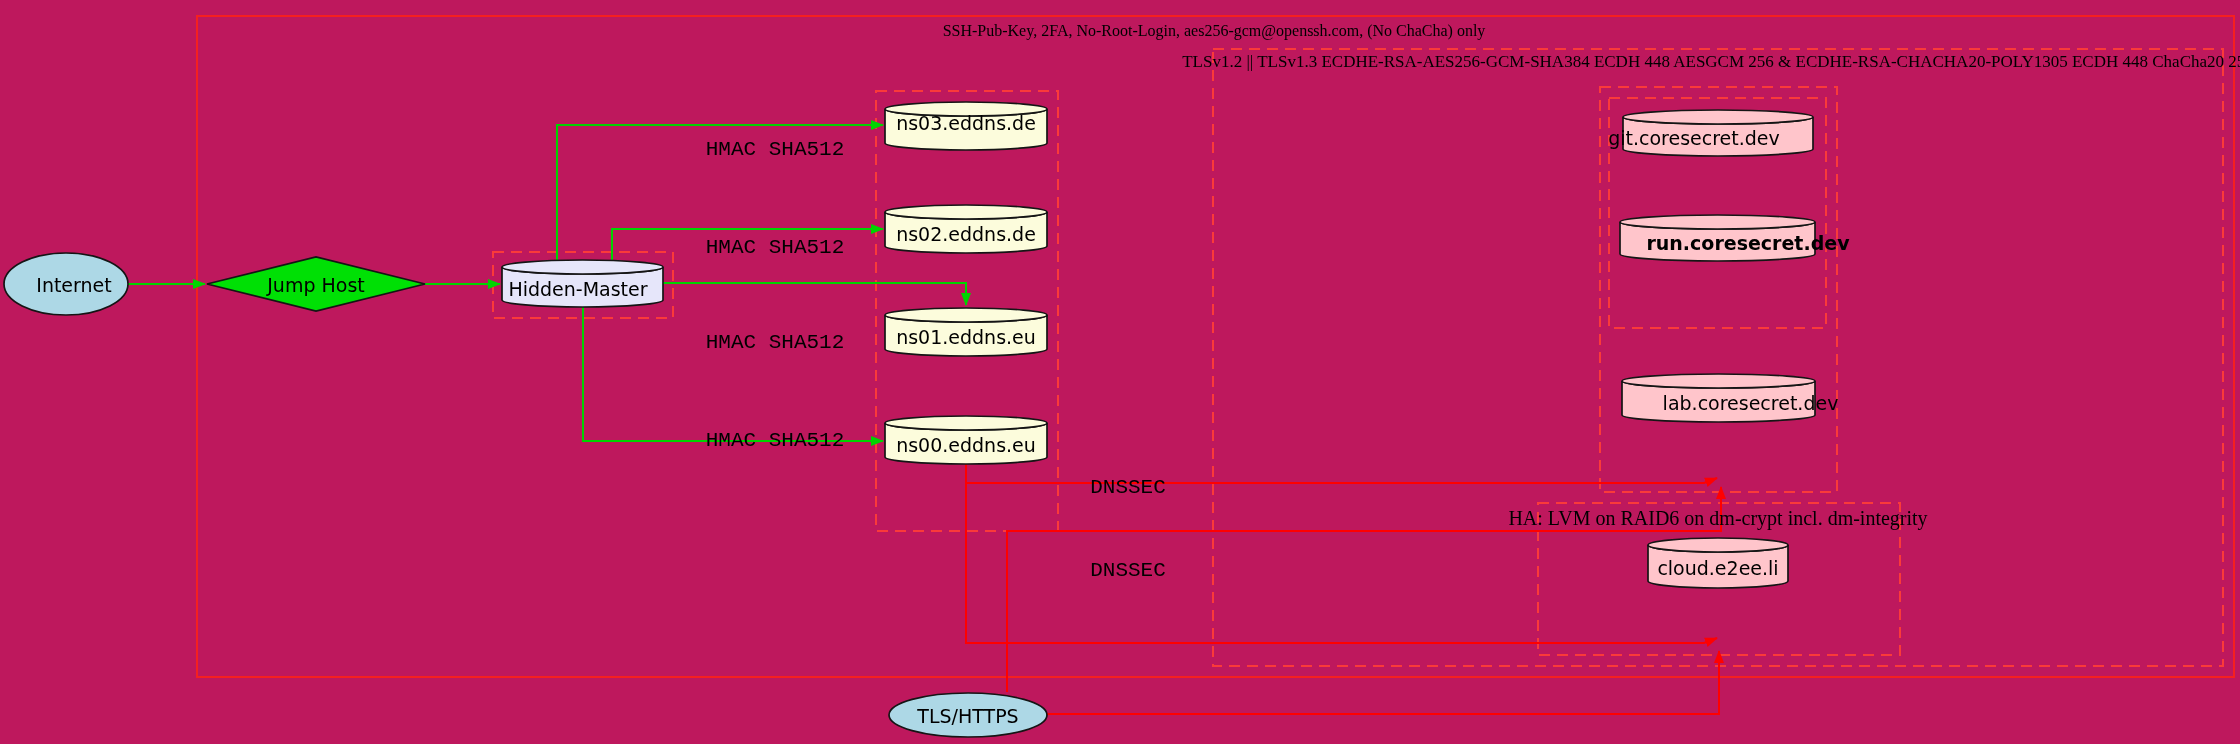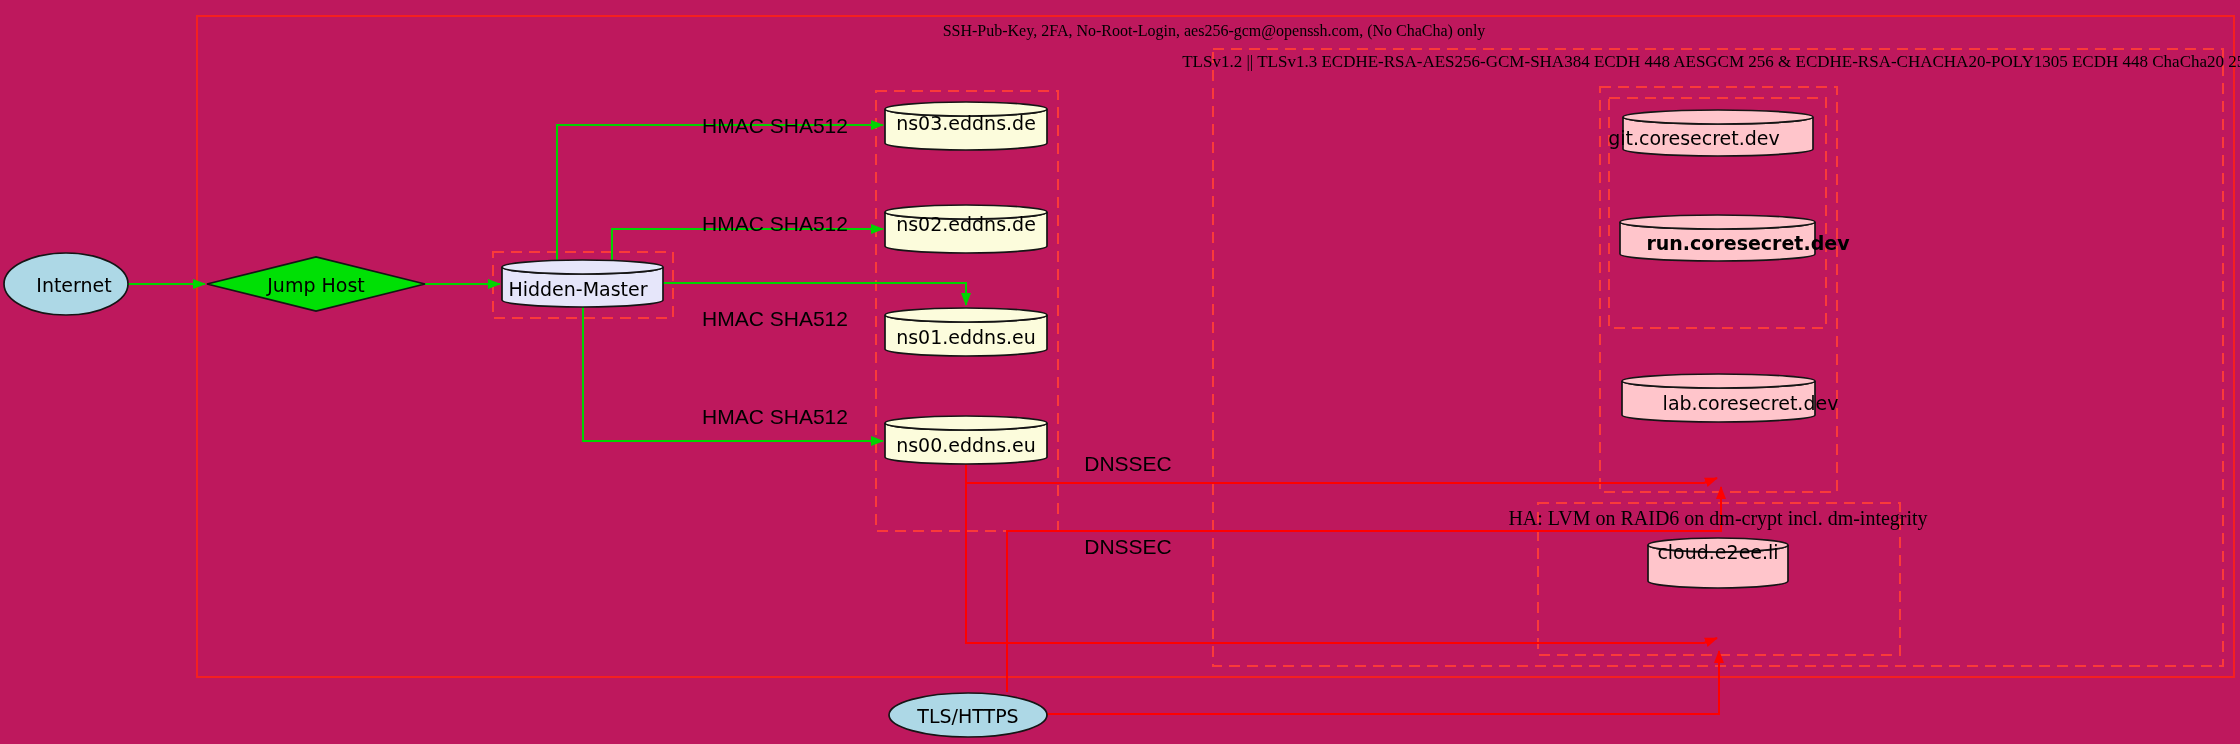--- a/index.html
+++ b/index.html
@@ -2,21 +2,21 @@
 <html><head>
 <meta charset="utf-8">
 <style>
   html,body{margin:0;padding:0;background:#ffffff;}
   #canvas{position:relative;width:2240px;height:744px;background:#be185d;overflow:hidden;
           font-family:"DejaVu Sans", sans-serif;}
   #edges{position:absolute;left:0;top:0;}
   .lbl{position:absolute;transform:translate(-50%,-50%);white-space:nowrap;color:#000;
        line-height:1.1;text-align:center;}
   .node-lbl{font-family:"DejaVu Sans", sans-serif;font-size:19px;}
-  .edge-lbl{font-family:Liberation Sans, sans-serif;font-size:21px;}
+  .edge-lbl{font-family:Liberation Mono, monospace;font-size:21px;margin-top:24px;}
   .cluster-lbl{font-family:"Liberation Serif", serif;}
 </style>
 </head>
 <body>
 
 <div id="canvas">
     <svg id="edges" width="2240" height="744">
       <defs>
         <marker id="arrow-green" markerWidth="14" markerHeight="12" refX="12" refY="5" orient="auto" markerUnits="userSpaceOnUse">
           <path d="M0,0 L13,5 L0,10 Z" fill="#00d400"></path>
@@ -64,27 +64,27 @@
       <ellipse cx="1718" cy="545" rx="70" ry="7" fill="#ffc5cb" stroke="#151515" stroke-width="1.7"></ellipse>
       <ellipse cx="968" cy="715" rx="79" ry="22" fill="#add8e6" stroke="#151515" stroke-width="1.7"></ellipse>
     </svg>
     <div class="lbl cluster-lbl" style="left: 1214px; top: 31px; font-size: 16px;">SSH-Pub-Key, 2FA, No-Root-Login, aes256-gcm@openssh.com, (No ChaCha) only</div>
     <div class="lbl cluster-lbl" style="left: 1718px; top: 62px; font-size: 17px;">TLSv1.2 || TLSv1.3 ECDHE-RSA-AES256-GCM-SHA384 ECDH 448 AESGCM 256 &amp; ECDHE-RSA-CHACHA20-POLY1305 ECDH 448 ChaCha20 256</div>
     <div class="lbl cluster-lbl" style="left: 1718px; top: 518px; font-size: 20px;">HA: LVM on RAID6 on dm-crypt incl. dm-integrity</div>
     <div class="lbl node-lbl" style="left: 74px; top: 285px;">Internet</div>
     <div class="lbl node-lbl" style="left: 316px; top: 285px;">Jump Host</div>
     <div class="lbl node-lbl" style="left: 578px; top: 288.5px;">Hidden-Master</div>
     <div class="lbl node-lbl" style="left: 966px; top: 123px;">ns03.eddns.de</div>
-    <div class="lbl node-lbl" style="left: 966px; top: 224px;">ns02.eddns.de</div>
+    <div class="lbl node-lbl" style="left: 966px; top: 234px;">ns02.eddns.de</div>
     <div class="lbl node-lbl" style="left: 966px; top: 337px;">ns01.eddns.eu</div>
     <div class="lbl node-lbl" style="left: 966px; top: 445px;">ns00.eddns.eu</div>
     <div class="lbl node-lbl" style="left: 1694px; top: 138px;">git.coresecret.dev</div>
     <div class="lbl node-lbl" style="left: 1748px; top: 243px; font-weight: bold;">run.coresecret.dev</div>
     <div class="lbl node-lbl" style="left: 1718.5px; top: 403px; margin-left: 32px;">lab.coresecret.dev</div>
-    <div class="lbl node-lbl" style="left: 1718px; top: 552px;">cloud.e2ee.li</div>
+    <div class="lbl node-lbl" style="left: 1718px; top: 568px;">cloud.e2ee.li</div>
     <div class="lbl node-lbl" style="left: 968px; top: 716px;">TLS/HTTPS</div>
     <div class="lbl edge-lbl" style="left: 775px; top: 126px;">HMAC SHA512</div>
     <div class="lbl edge-lbl" style="left: 775px; top: 224px;">HMAC SHA512</div>
     <div class="lbl edge-lbl" style="left: 775px; top: 319px;">HMAC SHA512</div>
     <div class="lbl edge-lbl" style="left: 775px; top: 417px;">HMAC SHA512</div>
     <div class="lbl edge-lbl" style="left: 1128px; top: 464px;">DNSSEC</div>
     <div class="lbl edge-lbl" style="left: 1128px; top: 547px;">DNSSEC</div>
   </div>
 
 </body></html>

